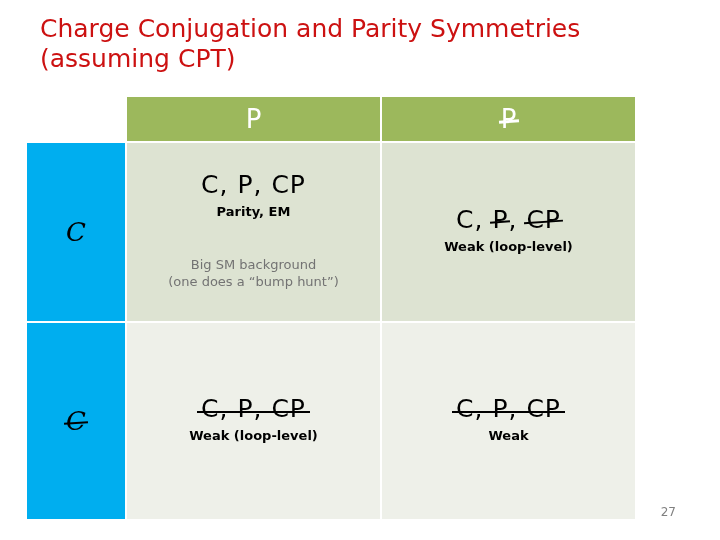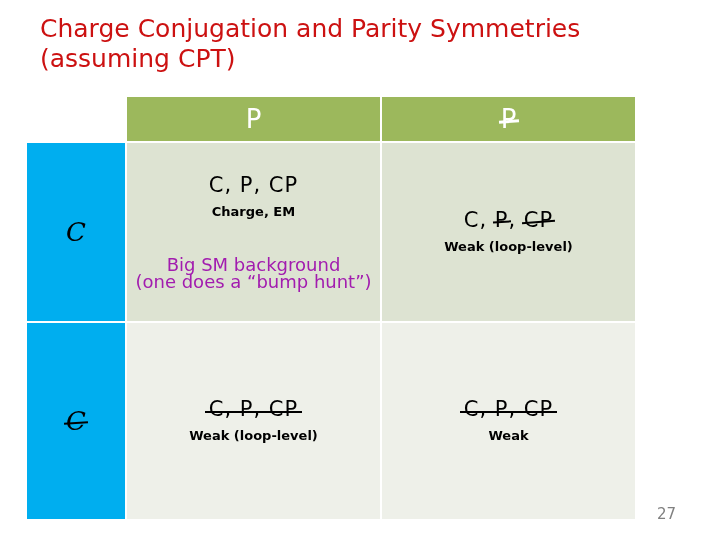--- a/index.html
+++ b/index.html
@@ -76,38 +76,38 @@
 
   
   .data-cell {
     color: #000000;
     padding: 10px 6px 14px 6px !important;
   }
   .data-cell.row-1 { background: #dde3d2; }
   .data-cell.row-2 { background: #eef0e9; }
 
   .cell-main {
-    font-size: 21px;
+    font-size: 25px;
     line-height: 30px;
     font-family: "DejaVu Sans", sans-serif;
     letter-spacing: 1px;
     white-space: nowrap;
     text-align: center;
   }
   .cell-sub {
     font-size: 13px;
     line-height: 17px;
     margin-top: 3px;
     font-family: "DejaVu Sans", sans-serif;
     font-weight: 600;
     white-space: nowrap;
   }
   .cell-note {
-    color: #a21caf;
-    font-size: 18px;
+    color: #737373;
+    font-size: 13px;
     line-height: 17px;
     margin-top: 36px;
     font-family: "DejaVu Sans", sans-serif;
     white-space: pre-line;
   }
 
   
   .strike {
     position: relative;
     display: inline-block;
@@ -140,21 +140,21 @@
   
   .r1 { height: 178px; }
   .r2 { height: 196px; }
 
   
   #page-number {
     position: absolute;
     right: 44px;
     top: 505px;
     color: #808080;
-    font-size: 15px;
+    font-size: 12px;
     font-family: "DejaVu Sans", sans-serif;
   }
 </style>
 </head>
 <body>
 
 <div id="slide-title">Charge Conjugation and Parity Symmetries
 (assuming CPT)</div>
 
 <table id="symmetry-table">
@@ -179,21 +179,21 @@
 
     <tr class="r1">
       <td class="row-label-cell">
         <span>C</span>
       </td>
 
       <td class="data-cell row-1">
         <div class="cell-main">
           <span>C</span><span>,&nbsp;</span><span>P</span><span>,&nbsp;</span><span>CP</span>
         </div>
-        <div class="cell-sub">Charge, EM</div>
+        <div class="cell-sub">Parity, EM</div>
         <div class="cell-note">Big SM background
 (one does a “bump hunt”)</div>
       </td>
 
       <td class="data-cell row-1">
         <div class="cell-main">
           <span>C</span><span>,&nbsp;</span><span class="strike">P</span><span>,&nbsp;</span><span class="strike">CP</span>
         </div>
         <div class="cell-sub">Weak (loop-level)</div>
       </td>

